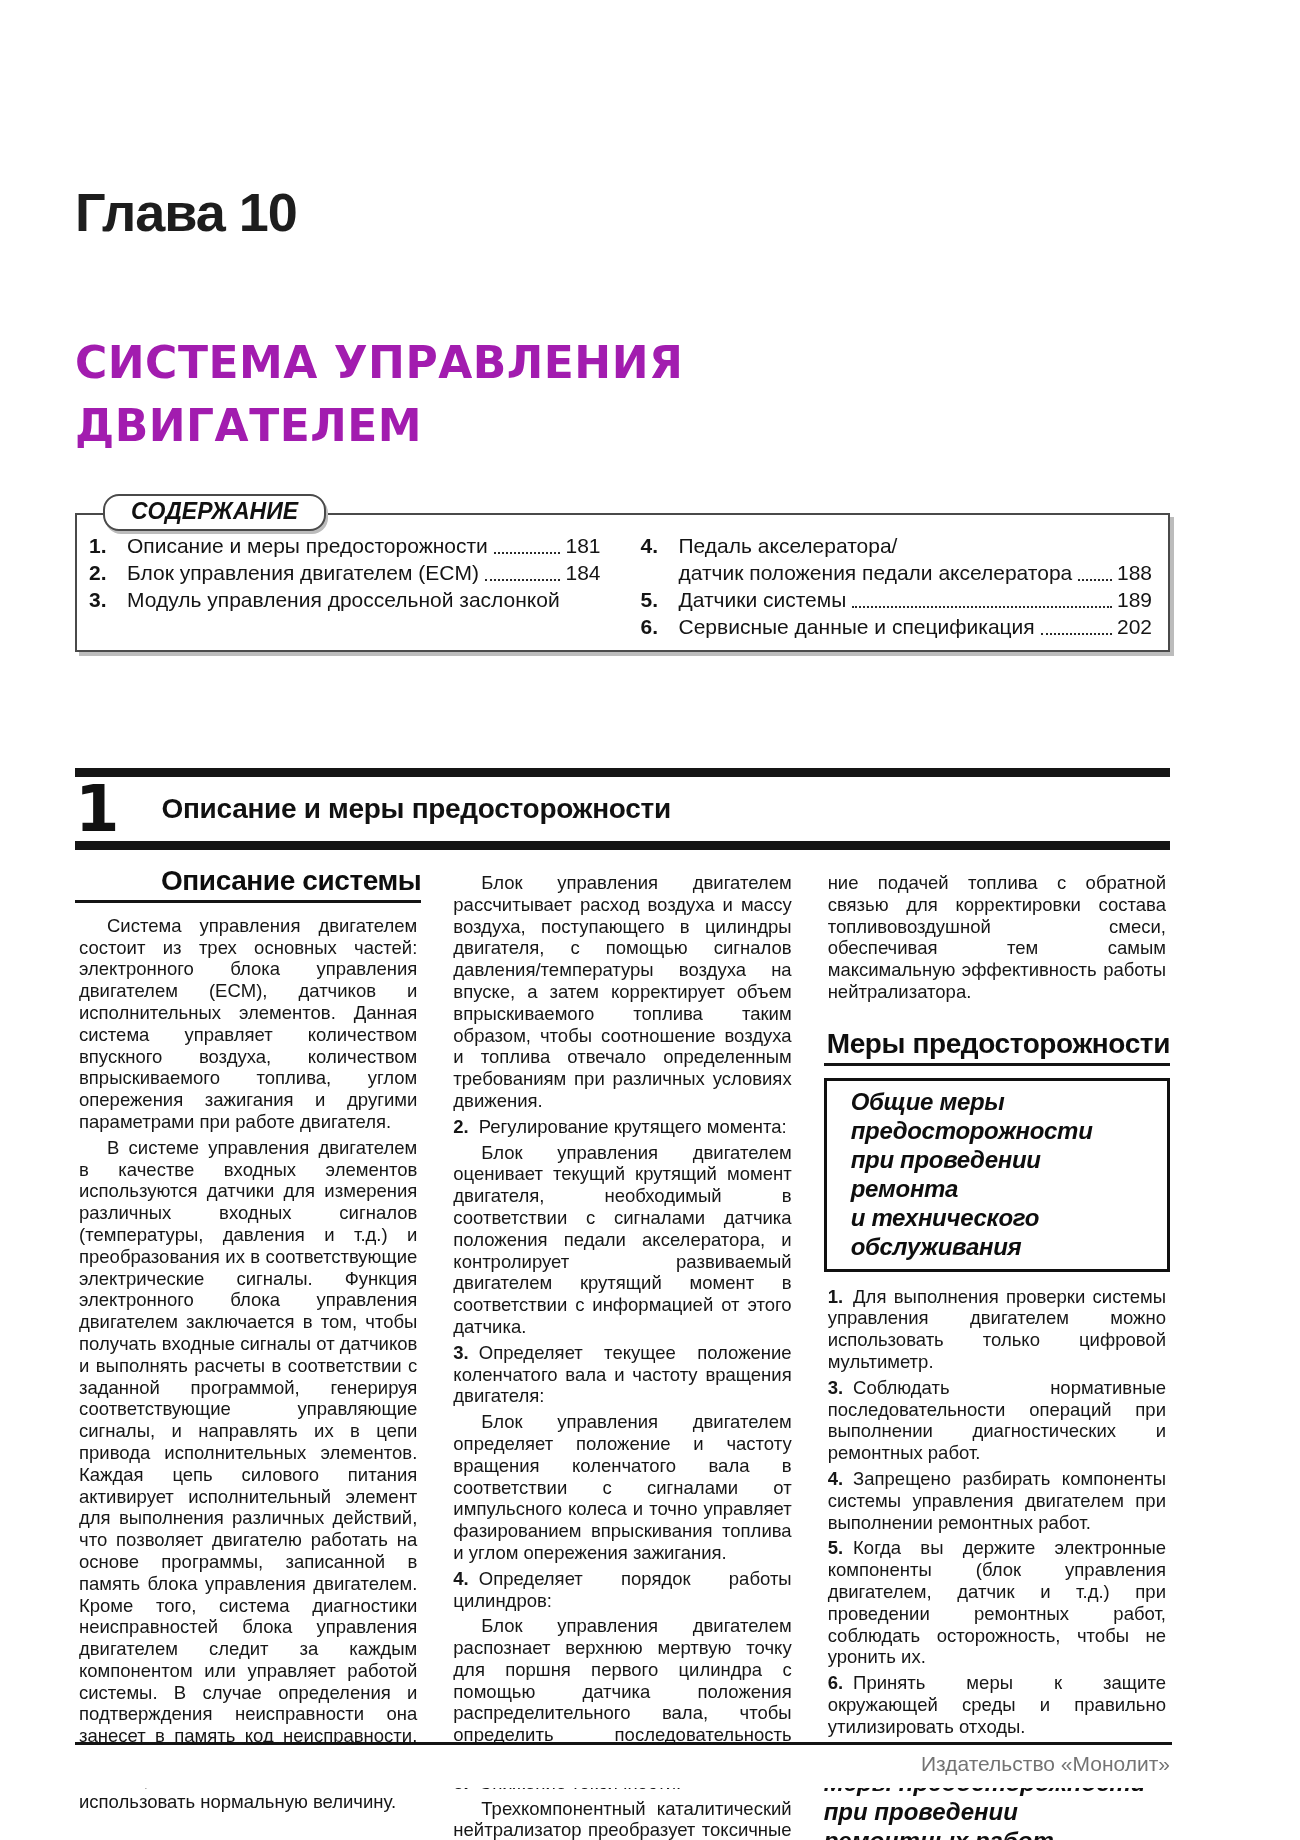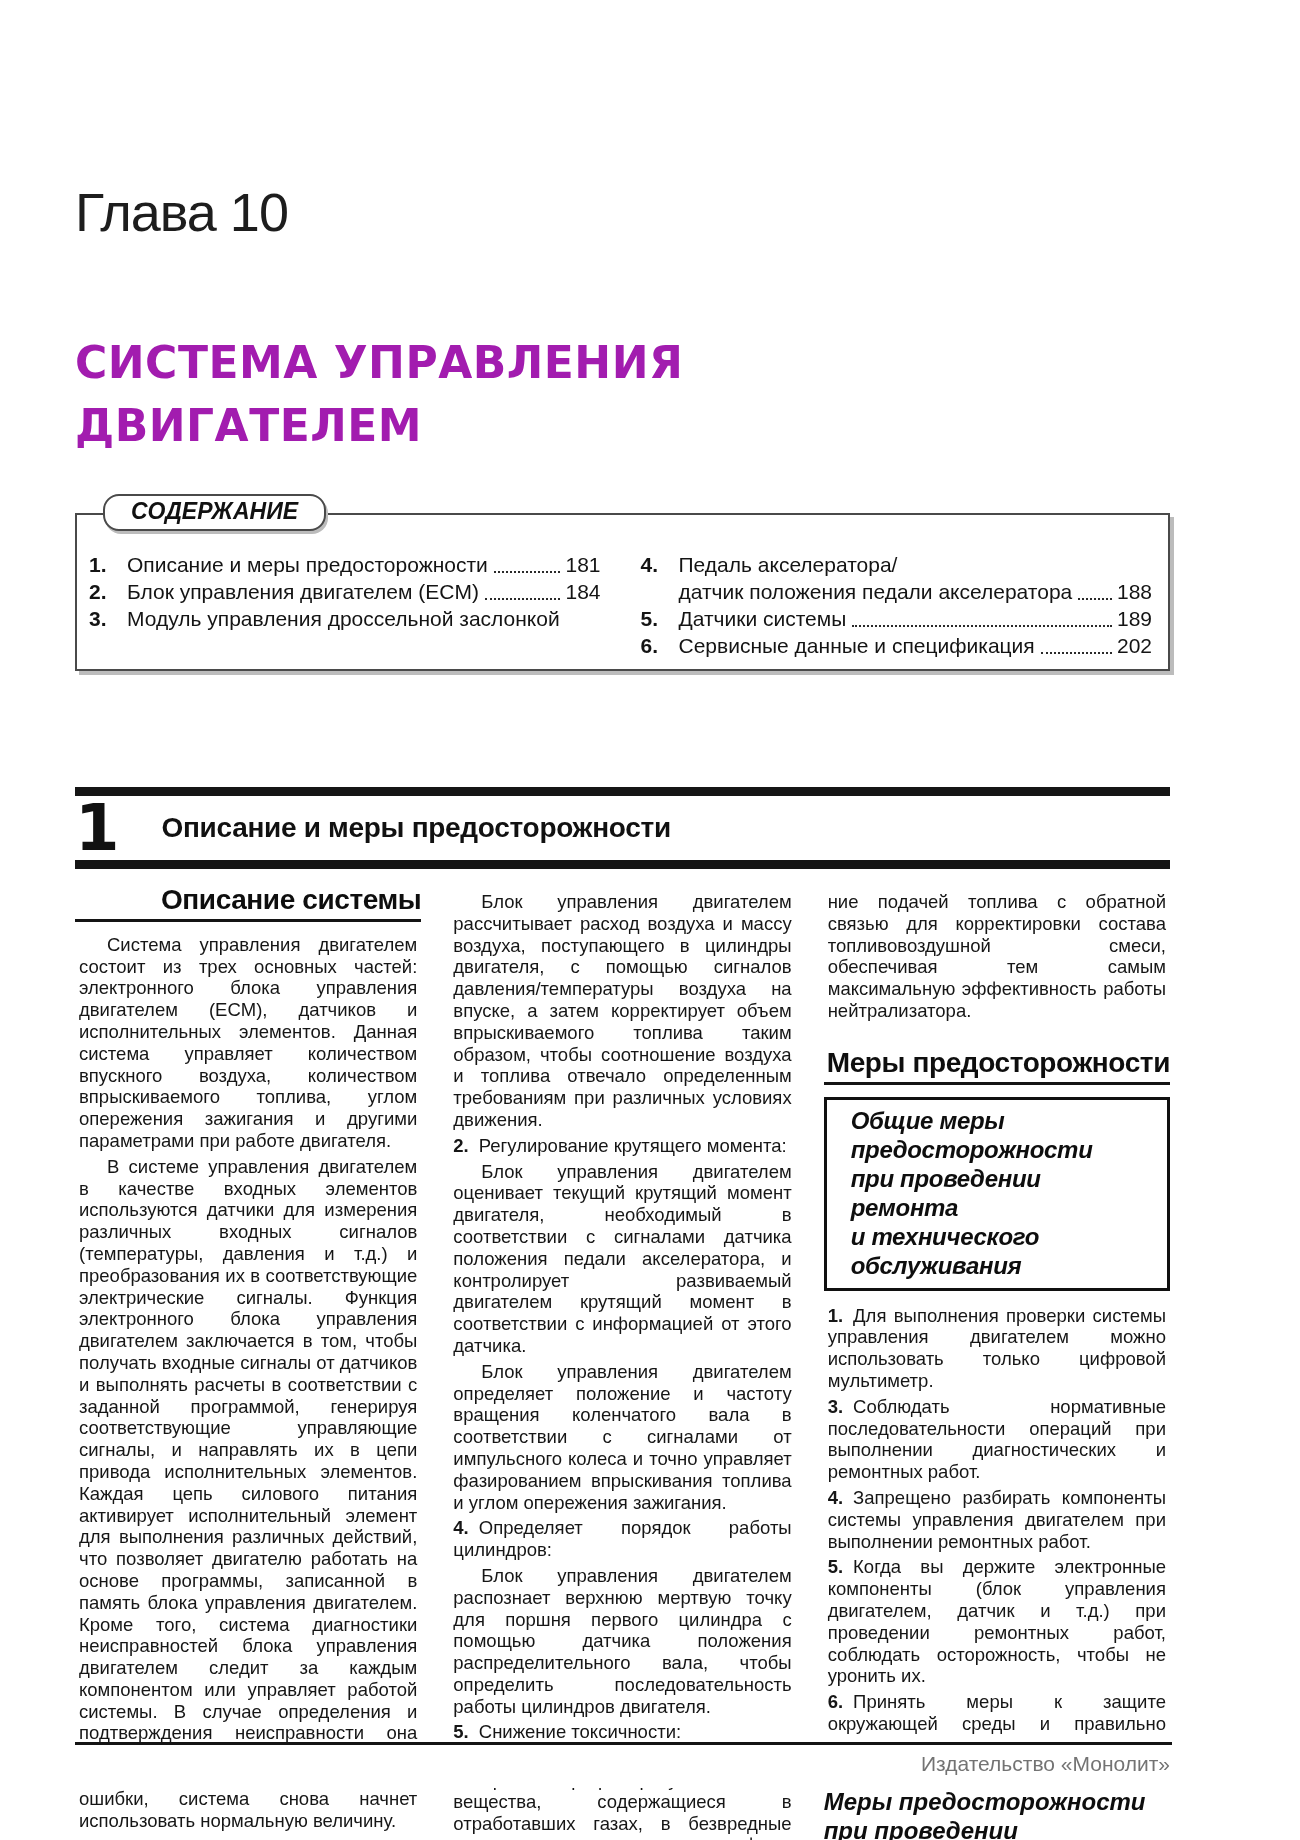--- a/index.html
+++ b/index.html
@@ -5,27 +5,27 @@
   html,body{margin:0;padding:0;}
   body{
     width:1300px;height:1840px;background:#ffffff;
     font-family:"Liberation Sans",sans-serif;color:#161616;
     -webkit-font-smoothing:antialiased;
   }
   .page{position:relative;width:1300px;height:1840px;overflow:hidden;background:#ffffff;}
   .content{position:relative;margin-left:75px;width:1095px;}
 
   
-  .chapter{padding-top:181px;font-size:54px;font-weight:400;letter-spacing:-1px;color:#1d1d1d;}
+  .chapter{padding-top:181px;font-size:54px;font-weight:700;letter-spacing:-1px;color:#1d1d1d;}
   .title{margin-top:88px;font-family:"DejaVu Sans",sans-serif;font-weight:bold;
          font-size:44px;line-height:63px;letter-spacing:0.5px;color:#a21caf;}
 
   
   .toc{position:relative;margin-top:56px;border:2px solid #4a4a4a;
-       box-shadow:4px 4px 0 #bcbcbc;padding:36px 16px 10px 12px;background:#fff;}
+       box-shadow:4px 4px 0 #bcbcbc;padding:17px 16px 10px 12px;background:#fff;}
   .toc-label{position:absolute;top:-21px;left:26px;background:#fff;border:2px solid #4a4a4a;
        border-radius:16px;padding:2px 26px 4px;font-weight:bold;font-style:italic;
        font-size:23px;box-shadow:2px 3px 0 #bcbcbc;color:#111;}
   .toc-cols{display:flex;gap:40px;}
   .toc-col{flex:1;min-width:0;}
   .toc-line{display:flex;align-items:baseline;font-size:21px;line-height:27px;color:#141414;}
   .tn{flex:none;width:38px;font-weight:bold;}
   .tt{flex:none;}
   .leader{flex:1 1 auto;min-width:0;border-bottom:2px dotted #2a2a2a;align-self:flex-end;margin:0 5px 5px 6px;}
   .tp{flex:none;}
@@ -137,20 +137,21 @@
         <p class="ind">Система управления двигателем состоит из трех основных частей: электронного блока управления двигателем (ECM), датчиков и исполнительных элементов. Данная система управляет количеством впускного воздуха, количеством впрыскиваемого топлива, углом опережения зажигания и другими параметрами при работе двигателя.</p>
         <p class="ind">В системе управления двигателем в качестве входных элементов используются датчики для измерения различных входных сигналов (температуры, давления и т.д.) и преобразования их в соответствующие электрические сигналы. Функция электронного блока управления двигателем заключается в том, чтобы получать входные сигналы от датчиков и выполнять расчеты в соответствии с заданной программой, генерируя соответствующие управляющие сигналы, и направлять их в цепи привода исполнительных элементов. Каждая цепь силового питания активирует исполнительный элемент для выполнения различных действий, что позволяет двигателю работать на основе программы, записанной в память блока управления двигателем. Кроме того, система диагностики неисправностей блока управления двигателем следит за каждым компонентом или управляет работой системы. В случае определения и подтверждения неисправности она занесет в память код неисправности. В случае обнаружения исчезновения ошибки, система снова начнет использовать нормальную величину.</p>
         <h2 class="col-h h2gap">Работа системы</h2>
 
       </div>
 
       <div class="col">
         <p class="ind">Блок управления двигателем рассчитывает расход воздуха и массу воздуха, поступающего в цилиндры двигателя, с помощью сигналов давления/температуры воздуха на впуске, а затем корректирует объем впрыскиваемого топлива таким образом, чтобы соотношение воздуха и топлива отвечало определенным требованиям при различных условиях движения.</p>
         <p class="item"><b>2.</b><span>Регулирование крутящего момента:</span></p>
         <p class="ind">Блок управления двигателем оценивает текущий крутящий момент двигателя, необходимый в соответствии с сигналами датчика положения педали акселератора, и контролирует развиваемый двигателем крутящий момент в соответствии с информацией от этого датчика.</p>
+        <p class="item"><b>3.</b><span>Определяет текущее положение коленчатого вала и частоту вращения двигателя:</span></p>
         <p class="ind">Блок управления двигателем определяет положение и частоту вращения коленчатого вала в соответствии с сигналами от импульсного колеса и точно управляет фазированием впрыскивания топлива и углом опережения зажигания.</p>
         <p class="item"><b>4.</b><span>Определяет порядок работы цилиндров:</span></p>
         <p class="ind">Блок управления двигателем распознает верхнюю мертвую точку для поршня первого цилиндра с помощью датчика положения распределительного вала, чтобы определить последовательность работы цилиндров двигателя.</p>
         <p class="item"><b>5.</b><span>Снижение токсичности:</span></p>
         <p class="ind">Трехкомпонентный каталитический нейтрализатор преобразует токсичные вещества, содержащиеся в отработавших газах, в безвредные соединения и выводит их в атмосферу. Как только двигатель будет прогрет до нормальной температуры, блок управления двигателем включает управле-</p>
       </div>
 
       <div class="col">
         <p>ние подачей топлива с обратной связью для корректировки состава топливовоздушной смеси, обеспечивая тем самым максимальную эффективность работы нейтрализатора.</p>
         <h2 class="col-h h2gap">Меры предосторожности</h2>

